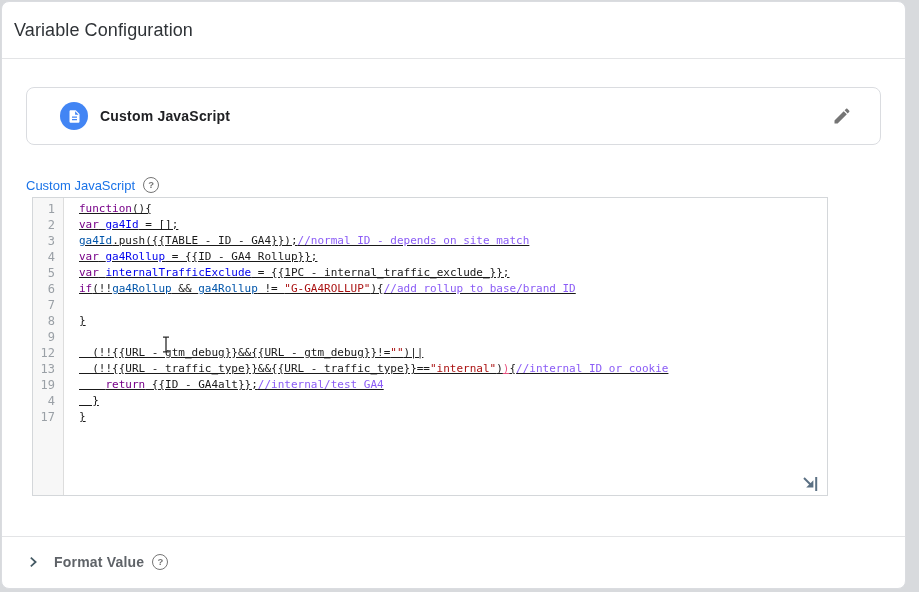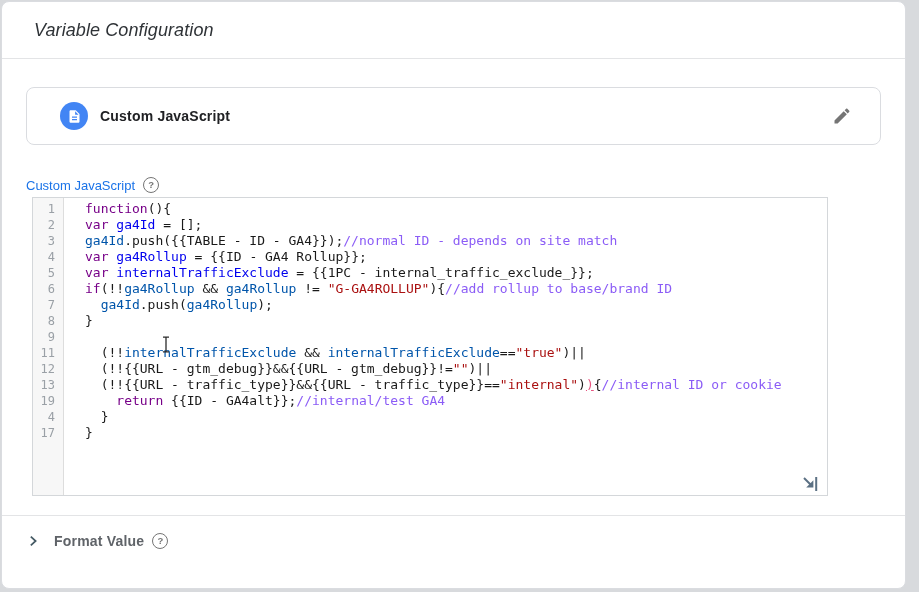--- a/index.html
+++ b/index.html
@@ -9,21 +9,21 @@
     font-family:"Liberation Sans","DejaVu Sans",sans-serif;
     overflow:hidden;
   }
   .card{
     position:absolute;left:1px;top:1px;width:905px;height:588px;
     background:#ffffff;border:1px solid #dadce0;border-radius:8px;
     box-sizing:border-box;overflow:hidden;
   }
   .card-header{
     height:56px;border-bottom:1px solid #e3e4e6;
-    display:flex;align-items:center;padding:0 32px;font-style:italic;
+    display:flex;align-items:center;padding:0 12px;
   }
   .card-title{margin:0;font-size:18px;font-weight:400;color:#2f3337;letter-spacing:.1px;}
   .card-body{padding:22px 24px 0 24px;}
   .vt-label{font-size:14px;color:#80868b;}
   .type-card{
     margin-top:6px;height:58px;border:1px solid #dadce0;border-radius:8px;
     display:flex;align-items:center;padding:0 28px 0 33px;box-sizing:border-box;
     cursor:pointer;background:#fff;
   }
   .type-icon-circle{
@@ -49,35 +49,35 @@
     position:absolute;left:0;top:0;bottom:0;width:30px;
     background:#f7f7f7;border-right:1px solid #dddddd;
   }
   .code-rows{position:relative;padding-top:3px;}
   .row{display:flex;line-height:16px;}
   .gut{
     width:30px;min-width:30px;box-sizing:border-box;text-align:right;padding-right:8px;
     color:#9aa0a6;font-family:"DejaVu Sans Mono","Liberation Mono",monospace;font-size:12px;
   }
   .code{
-    padding-left:22px;white-space:pre;min-height:16px;
-    font-family:"DejaVu Sans Mono","Liberation Mono",monospace;font-size:13px;color:#1a1a1a;
+    padding-left:16px;white-space:pre;min-height:16px;
+    font-family:"DejaVu Sans Mono","Liberation Mono",monospace;font-size:11px;color:#1a1a1a;text-decoration:underline;
   }
   .tok-k{color:#770088}
   .tok-d{color:#0000ee}
   .tok-v{color:#0055aa}
   .tok-s{color:#aa1111}
   .tok-c{color:#8b5cf6}
   .tok-p{color:#1a1a1a}
   .tok-m{color:#e75480;text-decoration:underline}
   .tok-cur{display:inline-block;width:1px;background:#000;height:14px;vertical-align:text-bottom;}
   .resize-icon{position:absolute;right:8px;bottom:2px;cursor:nwse-resize;}
   .ibeam{position:absolute;left:128px;top:138px;pointer-events:none;}
   .footer{
-    margin-top:19px;border-top:1px solid #e3e4e6;height:50px;
+    margin-top:40px;border-top:1px solid #e3e4e6;height:50px;
     display:flex;align-items:center;padding:0 24px;cursor:pointer;
   }
   .fv-label{margin-left:14px;font-size:14px;font-weight:700;color:#5f6368;letter-spacing:.2px;}
 </style>
 </head>
 <body>
 
 <div class="card">
 
   <div class="card-header">
@@ -130,33 +130,28 @@
           <div class="row">
             <div class="gut">5</div>
             <div class="code"><span class="tok-k">var</span><span class="tok-p"> </span><span class="tok-d">internalTrafficExclude</span><span class="tok-p"> = {{1PC - internal_traffic_exclude_}};</span></div>
           </div>
           <div class="row">
             <div class="gut">6</div>
             <div class="code"><span class="tok-k">if</span><span class="tok-p">(!!</span><span class="tok-v">ga4Rollup</span><span class="tok-p"> &amp;&amp; </span><span class="tok-v">ga4Rollup</span><span class="tok-p"> != </span><span class="tok-s">"G-GA4ROLLUP"</span><span class="tok-p">){</span><span class="tok-c">//add rollup to base/brand ID</span></div>
           </div>
           <div class="row">
             <div class="gut">7</div>
-            <div class="code"><span class="tok-p">  </span><span class="tok-v">ga4Id</span><span class="tok-p">.push(</span><span class="tok-v">ga4Rollup</span><span class="tok-p">);</span></div>
           </div>
           <div class="row">
             <div class="gut">8</div>
             <div class="code"><span class="tok-p">}</span></div>
           </div>
           <div class="row">
             <div class="gut">9</div>
             <div class="code"><span class="tok-p"></span></div>
-          </div>
-          <div class="row">
-            <div class="gut">11</div>
-            <div class="code"><span class="tok-p">  (!!</span><span class="tok-v">internalTrafficExclude</span><span class="tok-p"> &amp;&amp; </span><span class="tok-v">internalTrafficExclude</span><span class="tok-p">==</span><span class="tok-s">"true"</span><span class="tok-p">)||</span></div>
           </div>
           <div class="row">
             <div class="gut">12</div>
             <div class="code"><span class="tok-p">  (!!{{URL - gtm_debug}}&amp;&amp;{{URL - gtm_debug}}!=</span><span class="tok-s">""</span><span class="tok-p">)||</span></div>
           </div>
           <div class="row">
             <div class="gut">13</div>
             <div class="code"><span class="tok-p">  (!!{{URL - traffic_type}}&amp;&amp;{{URL - traffic_type}}==</span><span class="tok-s">"internal"</span><span class="tok-p">)</span><span class="tok-m">)</span><span class="tok-p">{</span><span class="tok-c">//internal ID or cookie</span></div>
           </div>
           <div class="row">

